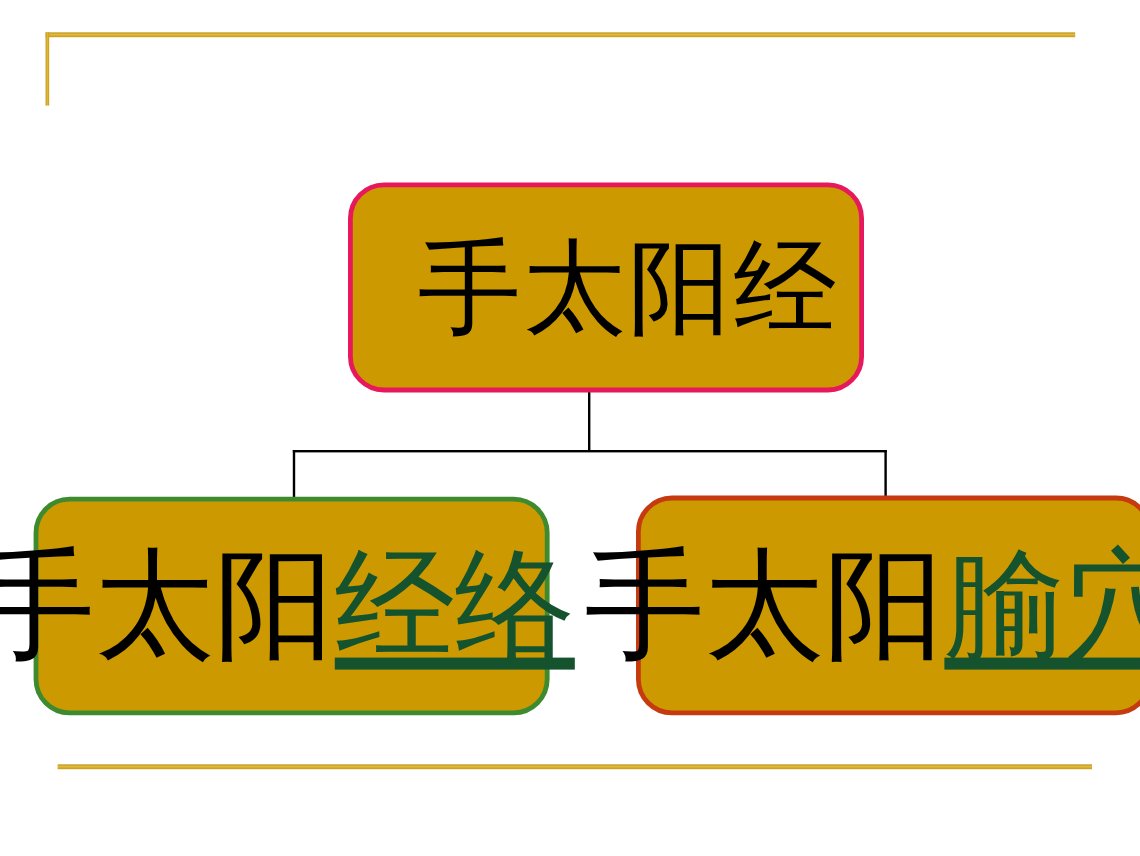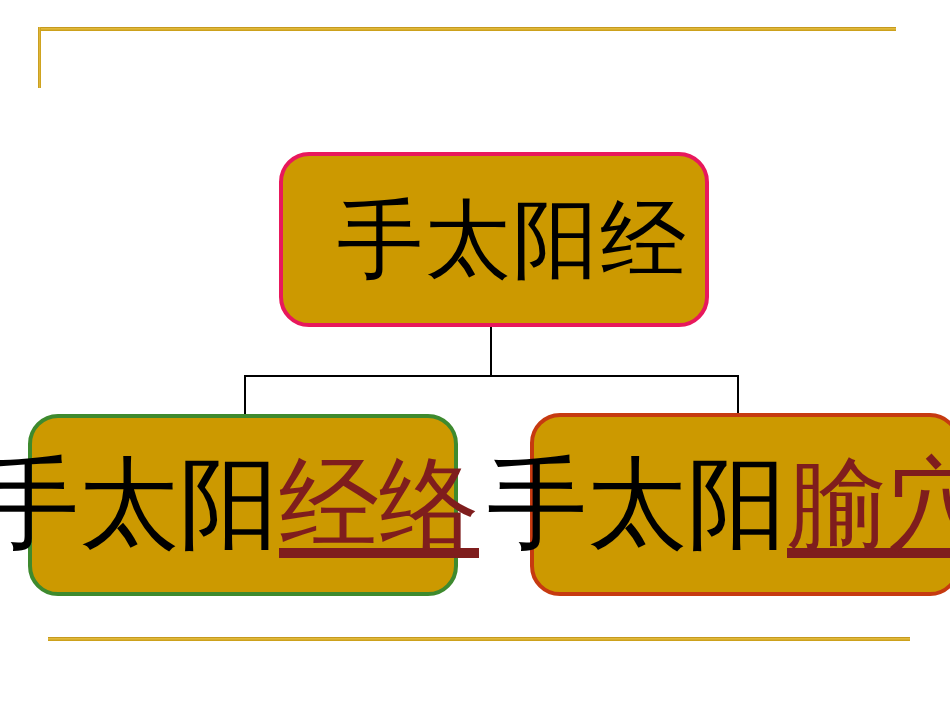--- a/index.html
+++ b/index.html
@@ -86,29 +86,29 @@
     display: flex;
     align-items: center;
     justify-content: center;
   }
   .node-label {
     white-space: nowrap;
     line-height: 1;
     color: #000000;
   }
   .node-link {
-    color: #7f1d1d;
+    color: #14532d;
     text-decoration: underline;
     text-underline-offset: 0.10em;
     cursor: pointer;
   }
 
   
   #node-root {
-    left: 279px;
+    left: 290px;
     top: 152px;
     width: 430px;
     height: 175px;
     border: 4px solid #e8185c;
     border-radius: 30px;
     padding-left: 37px;
   }
   #node-root .node-label {
     font-size: 86px;
     letter-spacing: 0.02em;

